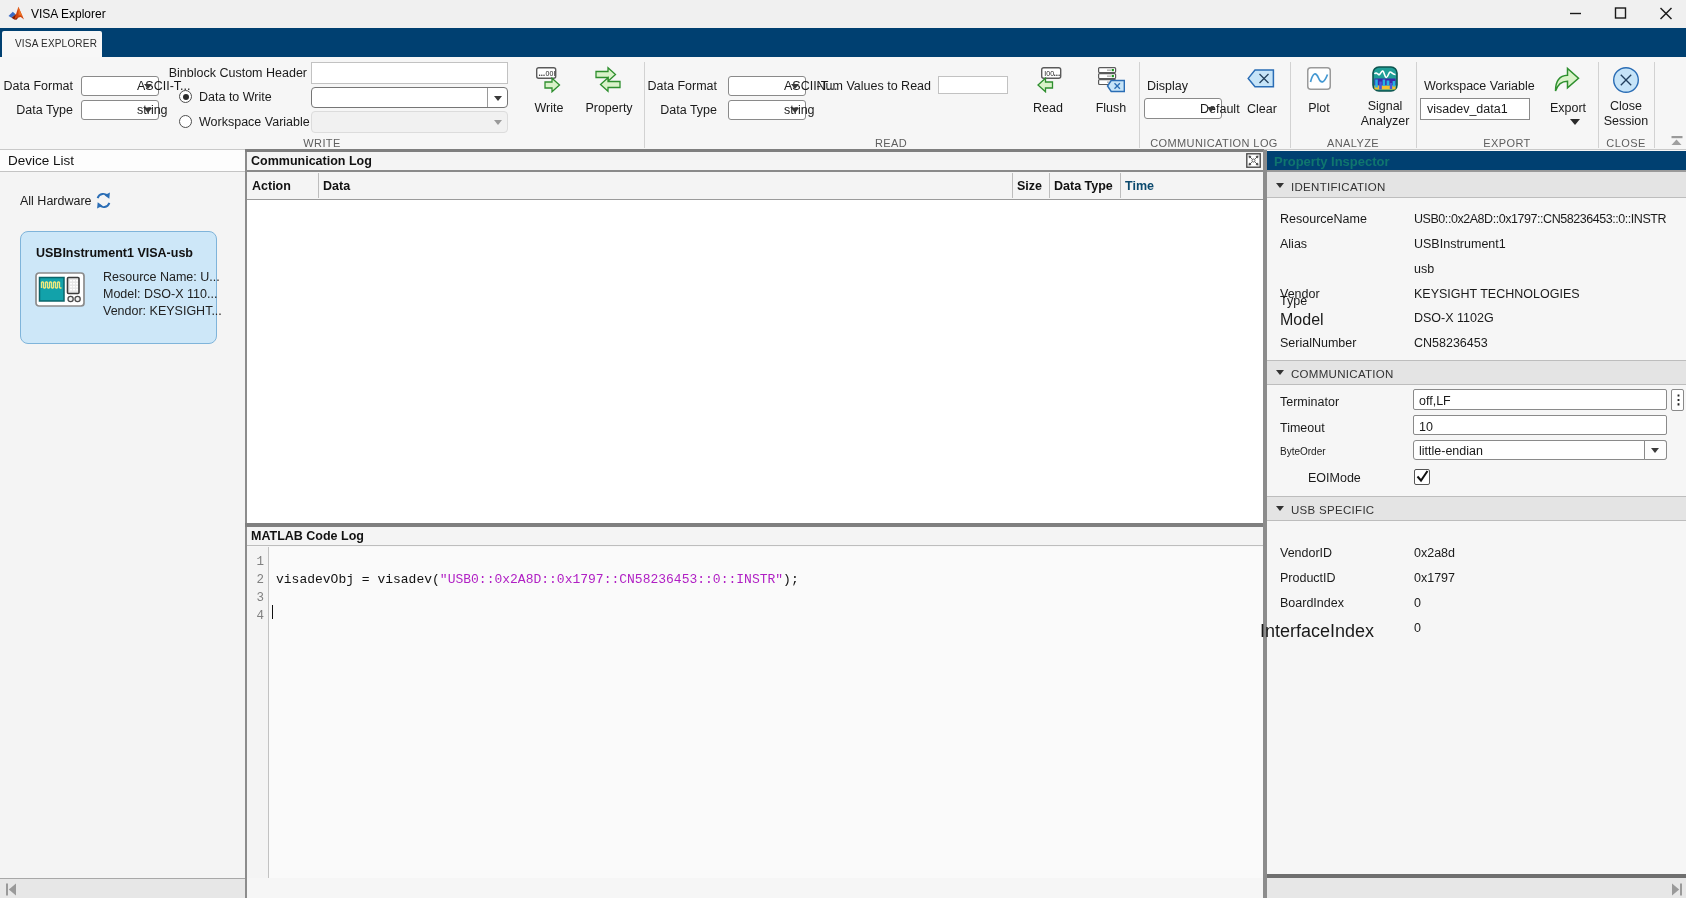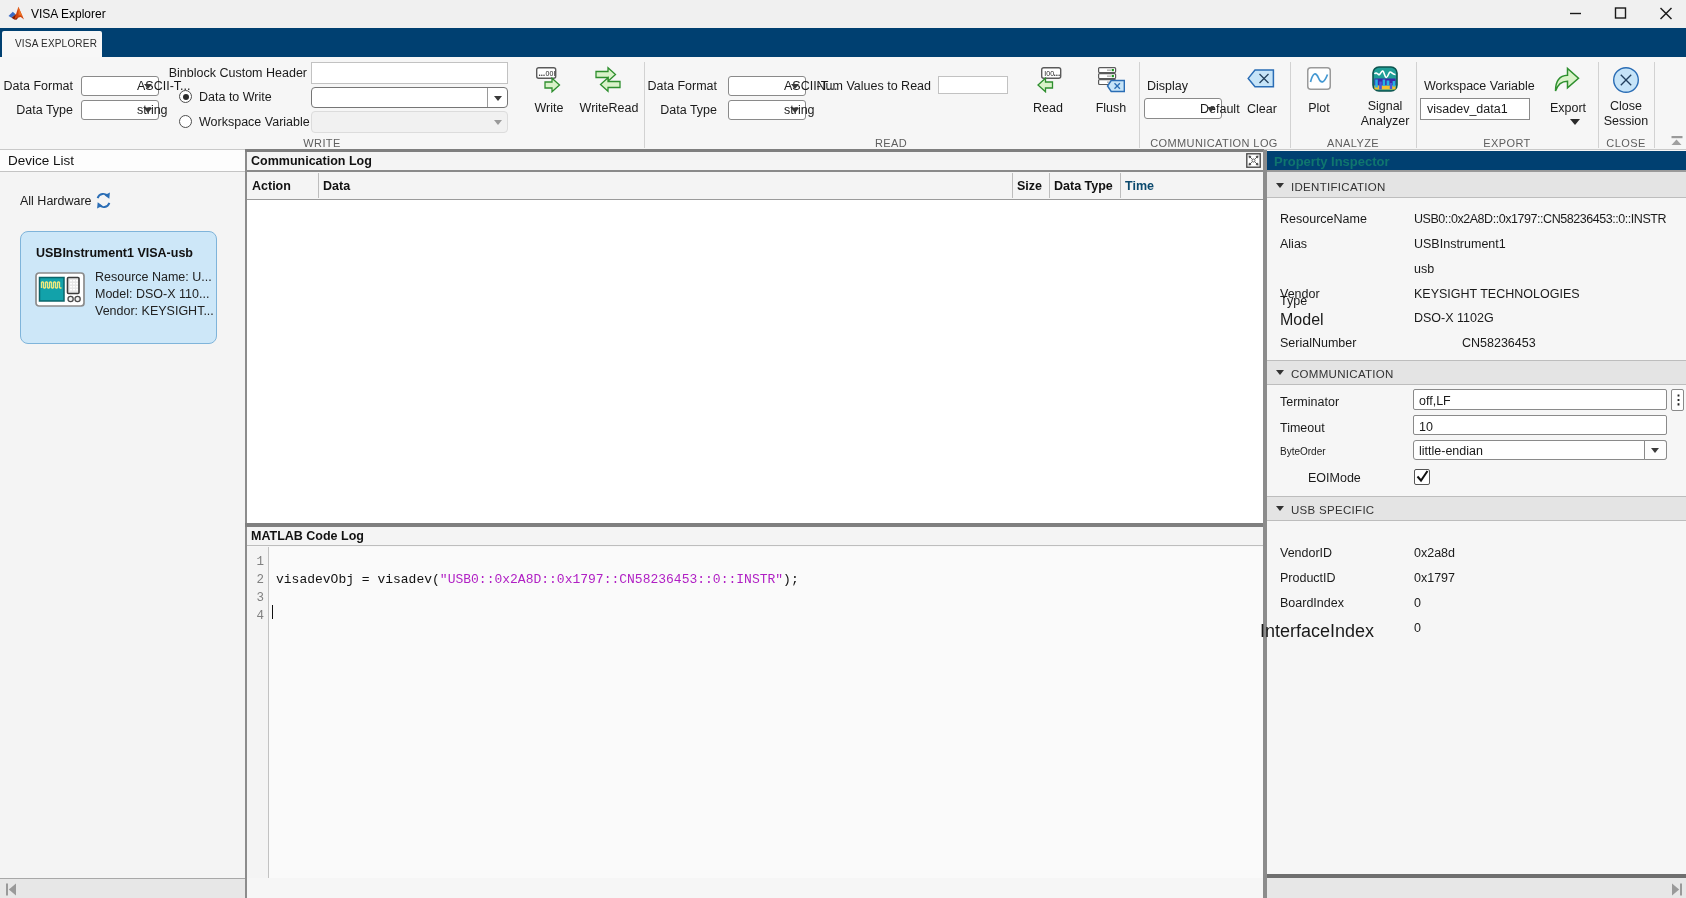--- a/index.html
+++ b/index.html
@@ -77,21 +77,21 @@
     <circle cx="11" cy="9.3" r="0.75" fill="#333"></circle>
   <text x="12.6" y="10.2" font-size="7" font-family="Liberation Sans" fill="#222">00I</text>
   <polygon points="12,16 19,16 19,12.2 26.5,19 19,25.8 19,22 12,22" fill="#d9f2c9" stroke="#2e8f2e" stroke-width="1.3"></polygon>
 </svg>
 <div class="ab lbl" style="left:549px;top:101px;transform:translateX(-50%);">Write</div>
 
 <svg class="ab" style="left:594px;top:66px;" width="28" height="27" viewBox="0 0 28 27">
   <polygon points="2,5.5 14,5.5 14,1.7 21.5,8.5 14,15.3 14,11.5 2,11.5" fill="#d9f2c9" stroke="#2e8f2e" stroke-width="1.3"></polygon>
   <polygon points="26,15.5 14,15.5 14,11.7 6.5,18.5 14,25.3 14,21.5 26,21.5" fill="#d9f2c9" stroke="#2e8f2e" stroke-width="1.3"></polygon>
 </svg>
-<div class="ab lbl" style="left:609px;top:101px;transform:translateX(-50%);">WriteRead</div>
+<div class="ab lbl" style="left:609px;top:101px;transform:translateX(-50%);">Property</div>
 
 <div class="ab lbl" style="right:969px;top:79px;">Data Format</div>
 <div class="dd" style="left:728px;top:76px;width:78px;height:20px;">
     <span class="t">ASCII-T...</span>
     <span class="caretdn" style="left:62px;"></span>
   </div>
 <div class="ab lbl" style="right:969px;top:103px;">Data Type</div>
 <div class="dd" style="left:728px;top:100px;width:78px;height:20px;">
     <span class="t">string</span>
     <span class="caretdn" style="left:62px;"></span>
@@ -214,21 +214,21 @@
   <rect x="35" y="14" width="2" height="1.4"></rect>
       <rect x="38" y="14" width="2" height="1.4"></rect>
       <rect x="41" y="14" width="2" height="1.4"></rect>
   <rect x="35" y="17" width="2" height="1.4"></rect>
       <rect x="38" y="17" width="2" height="1.4"></rect>
       <rect x="41" y="17" width="2" height="1.4"></rect>
     </g>
   <circle cx="35.6" cy="27" r="2.6" fill="#f2f2f2" stroke="#4a4a4a" stroke-width="1.3"></circle>
   <circle cx="42.6" cy="27" r="2.6" fill="#f2f2f2" stroke="#4a4a4a" stroke-width="1.3"></circle>
 </svg>
-<div class="ab" style="left:95px;top:269px;font-size:12.5px;color:#222;line-height:17px;">Resource Name: U...<br>Model: DSO-X 110...<br>Vendor: KEYSIGHT...</div>
+<div class="ab" style="left:103px;top:269px;font-size:12.5px;color:#222;line-height:17px;">Resource Name: U...<br>Model: DSO-X 110...<br>Vendor: KEYSIGHT...</div>
 
 <div class="ab" style="left:0;top:878px;width:245px;height:20px;background:#e7e7e7;border-top:1px solid #a8a8a8;"></div>
 <svg class="ab" style="left:5px;top:883px;" width="12" height="13" viewBox="0 0 12 13">
   <rect x="1" y="0.5" width="2" height="12" fill="#9a9a9a"></rect>
   <polygon points="11,0.5 11,12.5 3.8,6.5" fill="#9a9a9a"></polygon>
 </svg>
 <div class="ab" style="left:245px;top:150px;width:2px;height:748px;background:#8c8c8c;"></div>
 
 <div class="ab" style="left:245px;top:149px;width:1019px;height:3px;background:#7f7f7f;"></div>
 <div class="ab" style="left:247px;top:152px;width:1016px;height:18px;background:#f4f4f4;"></div>
@@ -281,21 +281,21 @@
 <div class="ab" style="left:1414px;top:212px;font-size:12.5px;letter-spacing:-0.45px;">USB0::0x2A8D::0x1797::CN58236453::0::INSTR</div>
 <div class="ab" style="left:1280px;top:237px;font-size:12.5px;">Alias</div>
 <div class="ab" style="left:1414px;top:237px;font-size:12.5px;">USBInstrument1</div>
 <div class="ab" style="left:1280px;top:262px;font-size:12.5px;margin-top:32px;">Type</div>
 <div class="ab" style="left:1414px;top:262px;font-size:12.5px;">usb</div>
 <div class="ab" style="left:1280px;top:287px;font-size:12.5px;">Vendor</div>
 <div class="ab" style="left:1414px;top:287px;font-size:12.5px;">KEYSIGHT TECHNOLOGIES</div>
 <div class="ab" style="left:1280px;top:311px;font-size:16px;">Model</div>
 <div class="ab" style="left:1414px;top:311px;font-size:12.5px;">DSO-X 1102G</div>
 <div class="ab" style="left:1280px;top:336px;font-size:12.5px;">SerialNumber</div>
-<div class="ab" style="left:1414px;top:336px;font-size:12.5px;margin-left:48px;">CN58236453</div>
+<div class="ab" style="left:1414px;top:336px;font-size:12.5px;">CN58236453</div>
 <div class="ab" style="left:1267px;top:360px;width:419px;height:25px;background:#e4e4e4;border-top:1px solid #bdbdbd;border-bottom:1px solid #bdbdbd;"></div>
 <div class="ab" style="left:1276px;top:370px;width:0;height:0;border-left:4.5px solid transparent;border-right:4.5px solid transparent;border-top:5.5px solid #333;"></div>
 <div class="ab" style="left:1291px;top:368px;font-size:11.5px;color:#333;letter-spacing:0.3px;text-align:center;">COMMUNICATION</div>
 <div class="ab" style="left:1280px;top:395px;font-size:12.5px;">Terminator</div>
 <div class="ab" style="left:1413px;top:389px;width:254px;height:21px;background:#fff;border:1px solid #8a8a8a;border-radius:2px;"></div>
 <div class="ab" style="left:1419px;top:394px;font-size:12.5px;">off,LF</div>
 <div class="ab" style="left:1671px;top:389px;width:13px;height:22px;background:#fff;border:1px solid #8a8a8a;border-radius:2px;font-size:13px;font-weight:bold;color:#222;text-align:center;line-height:20px;">⋮</div>
 <div class="ab" style="left:1280px;top:421px;font-size:12.5px;">Timeout</div>
 <div class="ab" style="left:1413px;top:415px;width:254px;height:20px;background:#fff;border:1px solid #8a8a8a;border-radius:2px;"></div>
 <div class="ab" style="left:1419px;top:420px;font-size:12.5px;">10</div>

